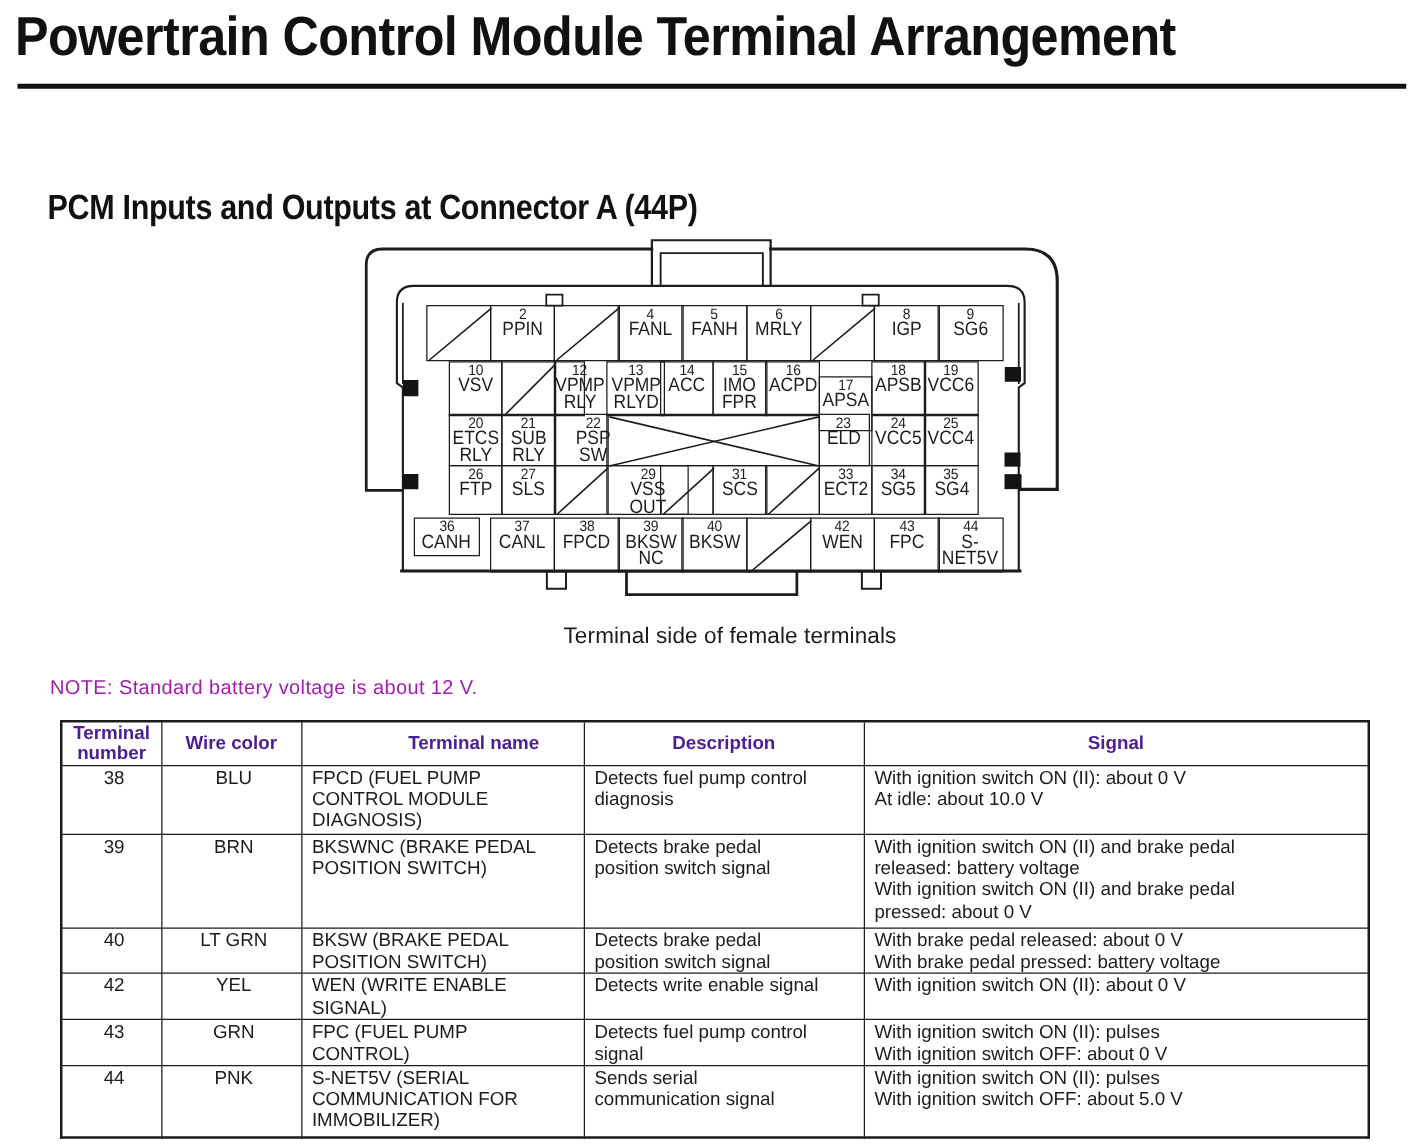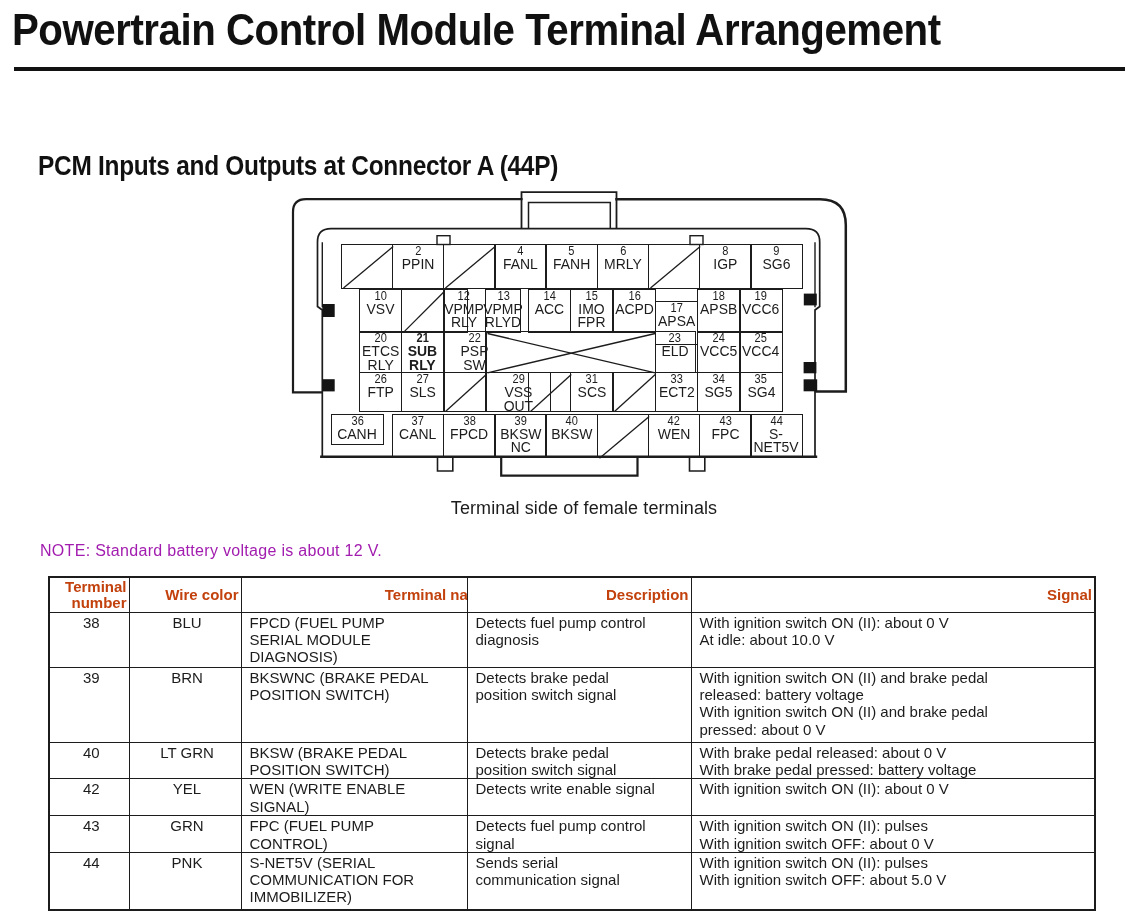--- a/index.html
+++ b/index.html
@@ -64,21 +64,21 @@
   }
   table.terminal-table td, table.terminal-table th{
     border:1.5px solid #1c1c1c;
     vertical-align:top;
     padding:1px 4px 0 8px;
     line-height:17.2px;
     white-space:pre-line;
     overflow:hidden;
   }
   table.terminal-table th{
-    text-align:right;font-weight:bold;color:#c2410c;
+    text-align:center;font-weight:bold;color:#4c1d95;
     padding:1px 2px;line-height:16px;vertical-align:middle;
   }
   th.th-terminal-name span{position:relative;left:25px;}
   td.c-num, td.c-color{text-align:center;padding-left:2px;padding-right:2px;}
 </style>
 </head>
 <body>
 
 <div class="page">
 
@@ -163,21 +163,21 @@
         <div class="pin-cell" style="left: 400.8px; top: 288.8px; width: 43.8px; height: 43.9px;">
           <svg width="43.8" height="43.9" class="diag-svg">
             <line x1="1.5" y1="42.4" x2="42.3" y2="1.5" stroke="#1c1c1c" stroke-width="1.3"></line>
           </svg>
         </div>
         <div class="pin-cell" style="left: 443.1px; top: 288.8px; width: 25px; height: 43.9px; padding-left: 16px;">
           <div class="pin-num">12</div>
           <div class="pin-label">VPMP
 RLY</div>
         </div>
-        <div class="pin-cell" style="left: 485.4px; top: 288.8px; width: 36px; height: 43.9px;">
+        <div class="pin-cell" style="left: 485.4px; top: 288.8px; width: 47px; height: 43.9px;">
           <div class="pin-num">13</div>
           <div class="pin-label">VPMP
 RLYD</div>
         </div>
         <div class="pin-cell" style="left: 527.7px; top: 288.8px; width: 43.8px; height: 43.9px;">
           <div class="pin-num">14</div>
           <div class="pin-label">ACC</div>
         </div>
         <div class="pin-cell" style="left: 570px; top: 288.8px; width: 43.8px; height: 43.9px;">
           <div class="pin-num">15</div>
@@ -198,21 +198,21 @@
         </div>
         <div class="pin-cell" style="left: 739.2px; top: 288.8px; width: 43.8px; height: 43.9px;">
           <div class="pin-num">19</div>
           <div class="pin-label">VCC6</div>
         </div>
         <div class="pin-cell" style="left: 358.5px; top: 331.2px; width: 43.8px; height: 42.3px;">
           <div class="pin-num">20</div>
           <div class="pin-label">ETCS
 RLY</div>
         </div>
-        <div class="pin-cell" style="left: 400.8px; top: 331.2px; width: 43.8px; height: 42.3px; font-weight: bold;">
+        <div class="pin-cell" style="left: 400.8px; top: 331.2px; width: 43.8px; height: 42.3px;">
           <div class="pin-num">21</div>
           <div class="pin-label">SUB
 RLY</div>
         </div>
         <div class="pin-cell" style="left: 443.1px; top: 331.2px; width: 43.8px; height: 42.3px; padding-left: 20px;">
           <div class="pin-num">22</div>
           <div class="pin-label">PSP
 SW</div>
         </div>
         <div class="pin-cell" style="left: 485.4px; top: 331.2px; width: 170.7px; height: 42.3px;">
@@ -339,21 +339,21 @@
         <th class="th-terminal-name"><span>Terminal name</span></th>
         <th>Description</th>
         <th>Signal</th>
       </tr>
     </thead>
     <tbody id="table-body">
         <tr style="height: 55px;">
           <td class="c-num">38</td>
           <td class="c-color">BLU</td>
           <td class="c-name">FPCD (FUEL PUMP
-SERIAL MODULE
+CONTROL MODULE
 DIAGNOSIS)</td>
           <td class="c-desc">Detects fuel pump control
 diagnosis</td>
           <td class="c-signal">With ignition switch ON (II): about 0 V
 At idle: about 10.0 V</td>
         </tr>
         <tr style="height: 75px;">
           <td class="c-num">39</td>
           <td class="c-color">BRN</td>
           <td class="c-name">BKSWNC (BRAKE PEDAL

